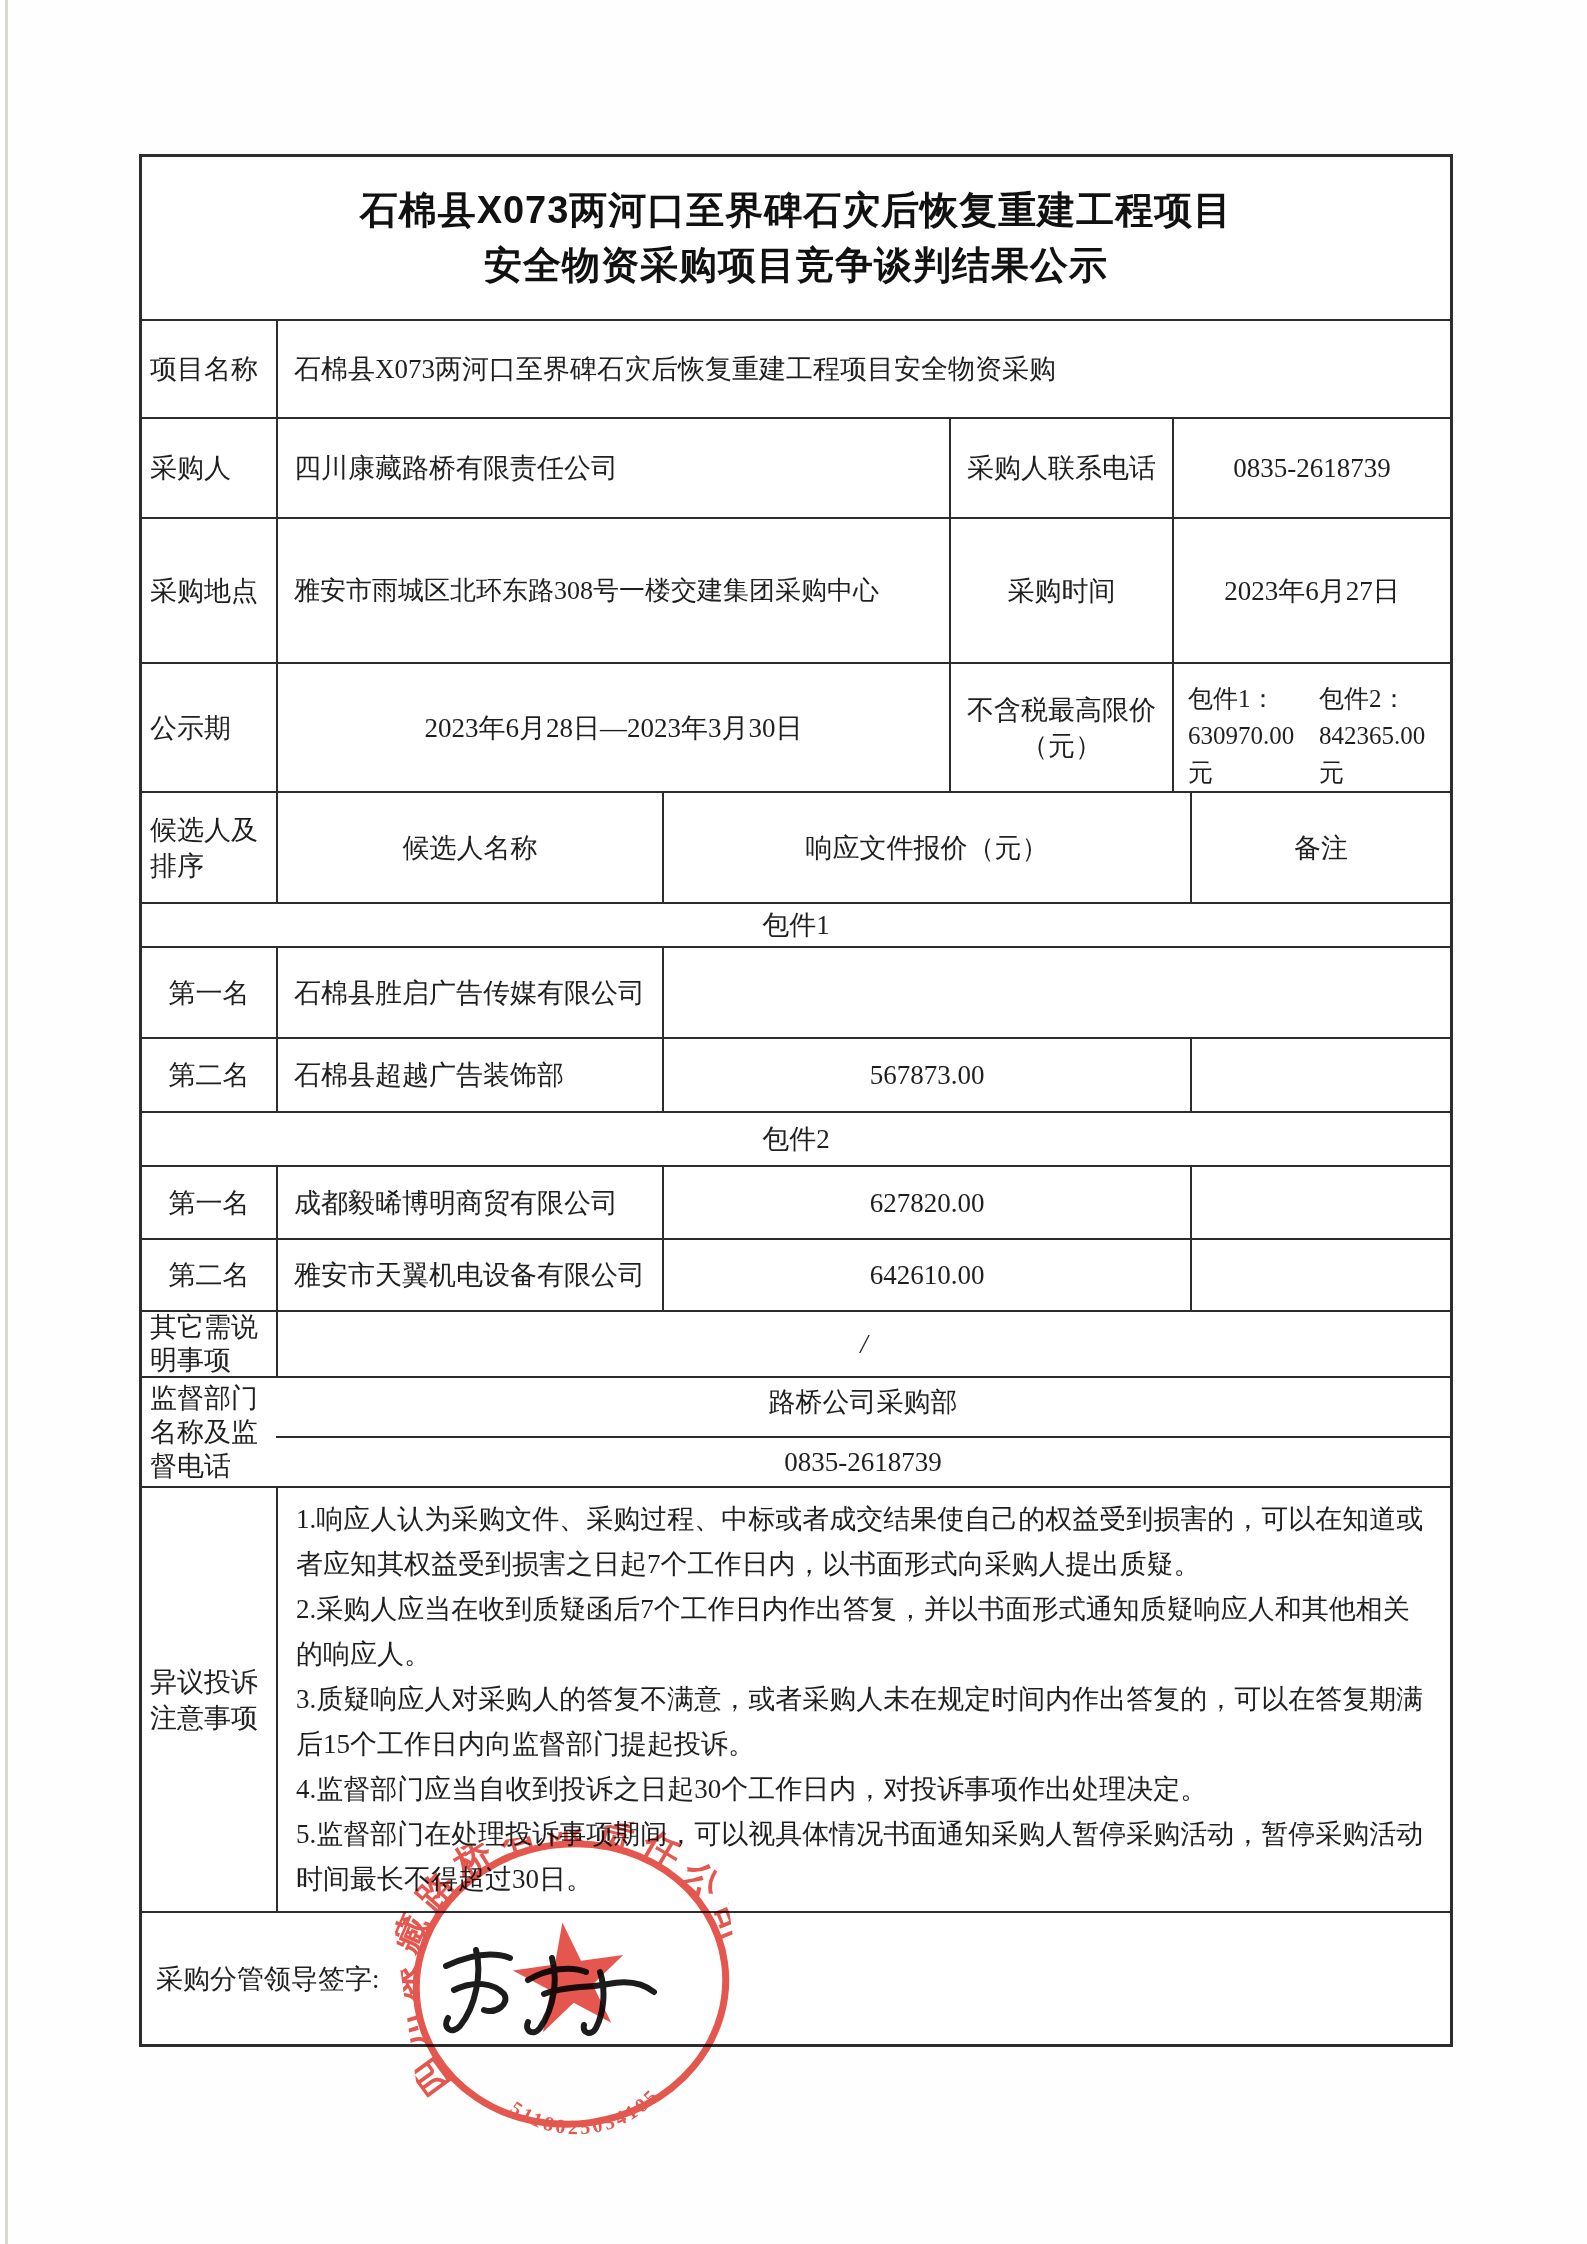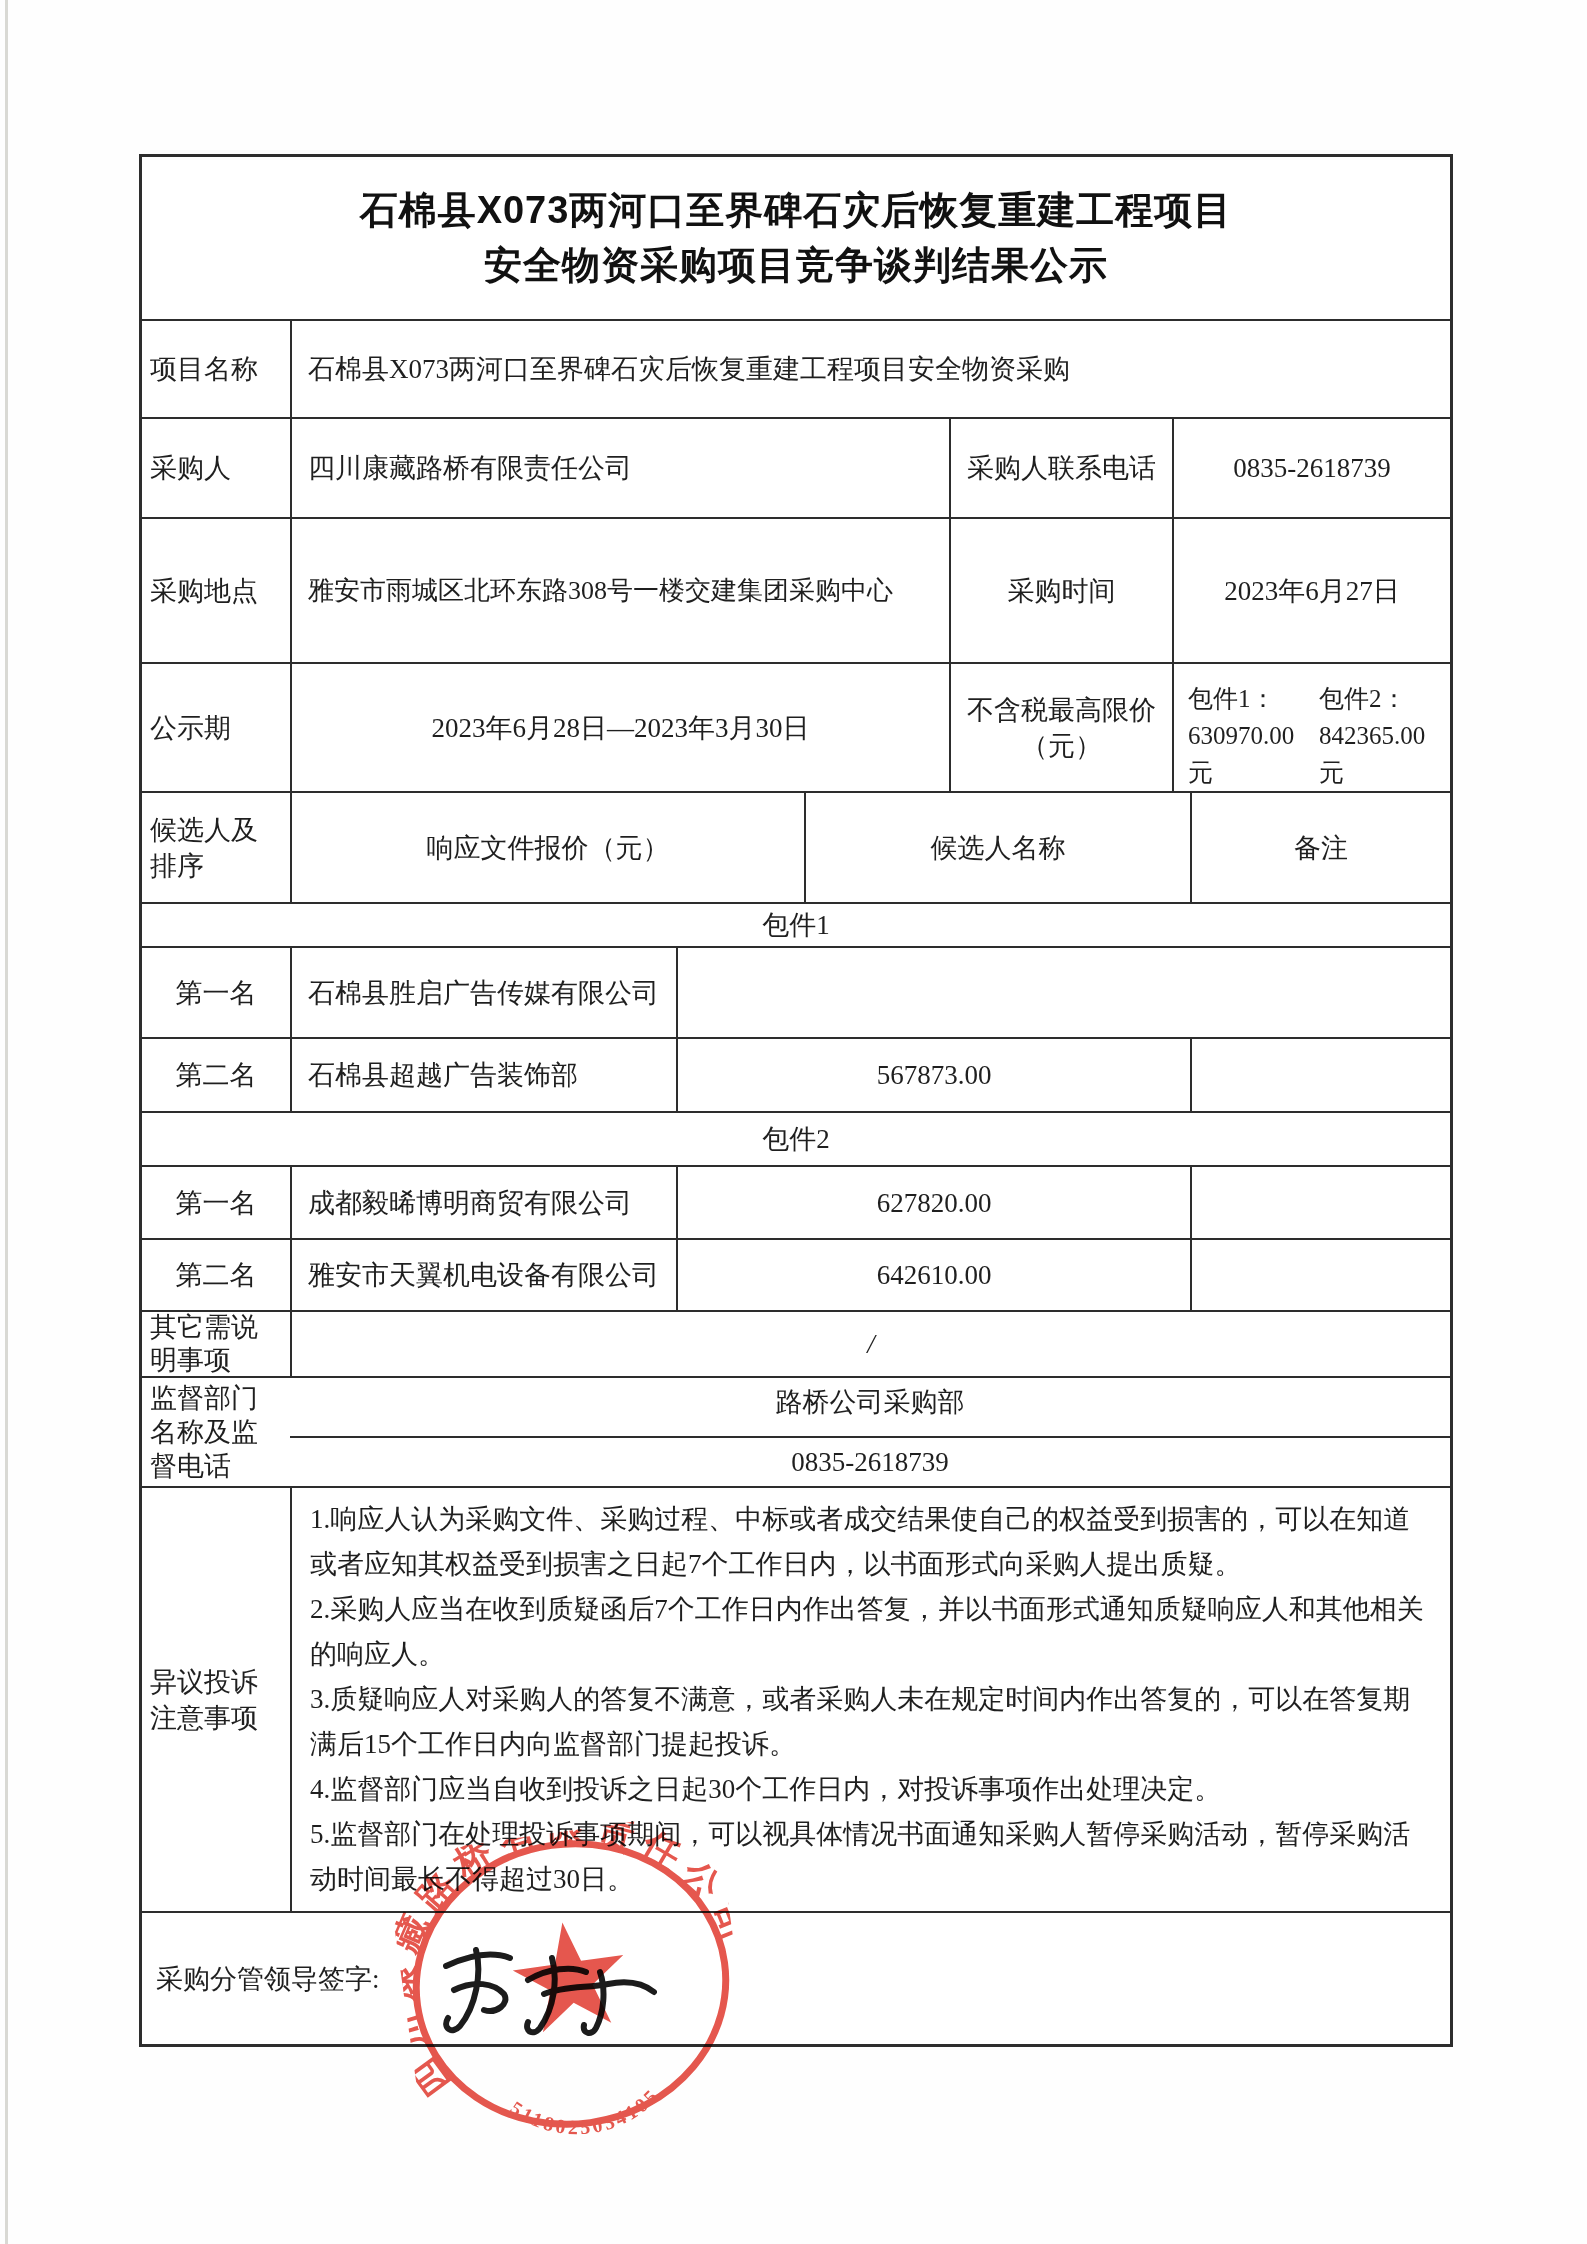--- a/index.html
+++ b/index.html
@@ -21,21 +21,21 @@
   .doc-table {
     position:absolute; left:139px; top:154px; width:1314px;
     border:3px solid #2d2d2d;
     background:#fff;
   }
   .row { display:flex; width:100%; border-top:2px solid #2d2d2d; }
   .row:first-child { border-top:none; }
   .cell { border-left:2px solid #2d2d2d; display:flex; align-items:center; overflow:hidden; }
   .cell:first-child { border-left:none; }
 
-  .c-label   { width:148px; justify-content:flex-start; padding:4px 8px; }
+  .c-label   { width:134px; justify-content:flex-start; padding:4px 8px; }
   .c-flex    { flex:1; }
   .c-sub     { width:223px; justify-content:center; text-align:center; }
   .c-last    { width:278px; }
   .c-name    { width:386px; }
   .c-note    { width:260px; }
 
   .txt       { font-size:27px; line-height:36px; }
   .pre       { white-space:pre-line; }
   .pad-l     { padding-left:16px; }
   .center    { justify-content:center; text-align:center; }
@@ -108,22 +108,22 @@
 （元）</div>
       <div class="cell c-last limit-cell">
         <div class="limit-line">包件1：630970.00元</div>
         <div class="limit-line">包件2：842365.00元</div>
       </div>
     </div>
 
     <div class="row" style="height:111px">
       <div class="cell c-label txt pre">候选人及
 排序</div>
+      <div class="cell c-name center txt">候选人名称</div>
       <div class="cell c-flex center txt">响应文件报价（元）</div>
-      <div class="cell c-name center txt">候选人名称</div>
       <div class="cell c-note center txt">备注</div>
     </div>
 
     <div class="row" style="height:44px">
       <div class="cell c-flex band">包件1</div>
     </div>
 
     <div class="row" style="height:91px">
       <div class="cell c-label center txt">第一名</div>
       <div class="cell c-name txt pad-l">石棉县胜启广告传媒有限公司</div>

